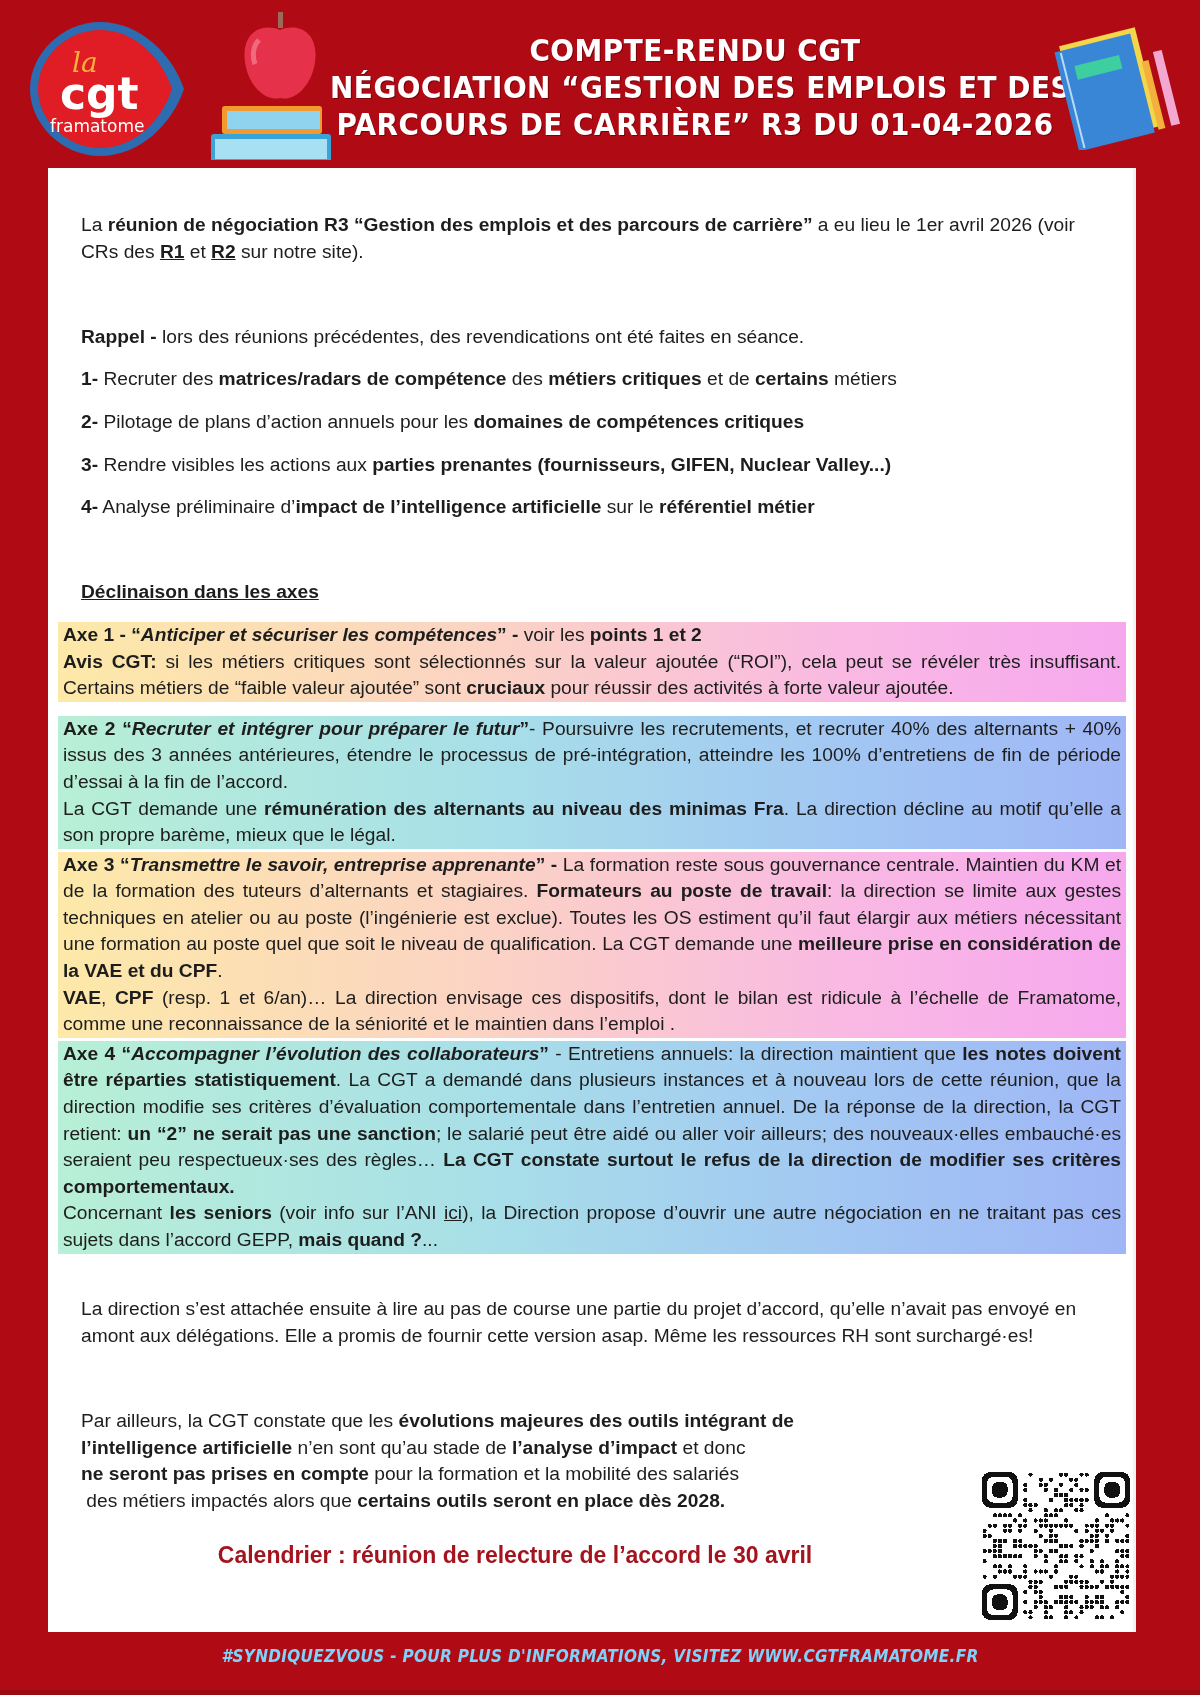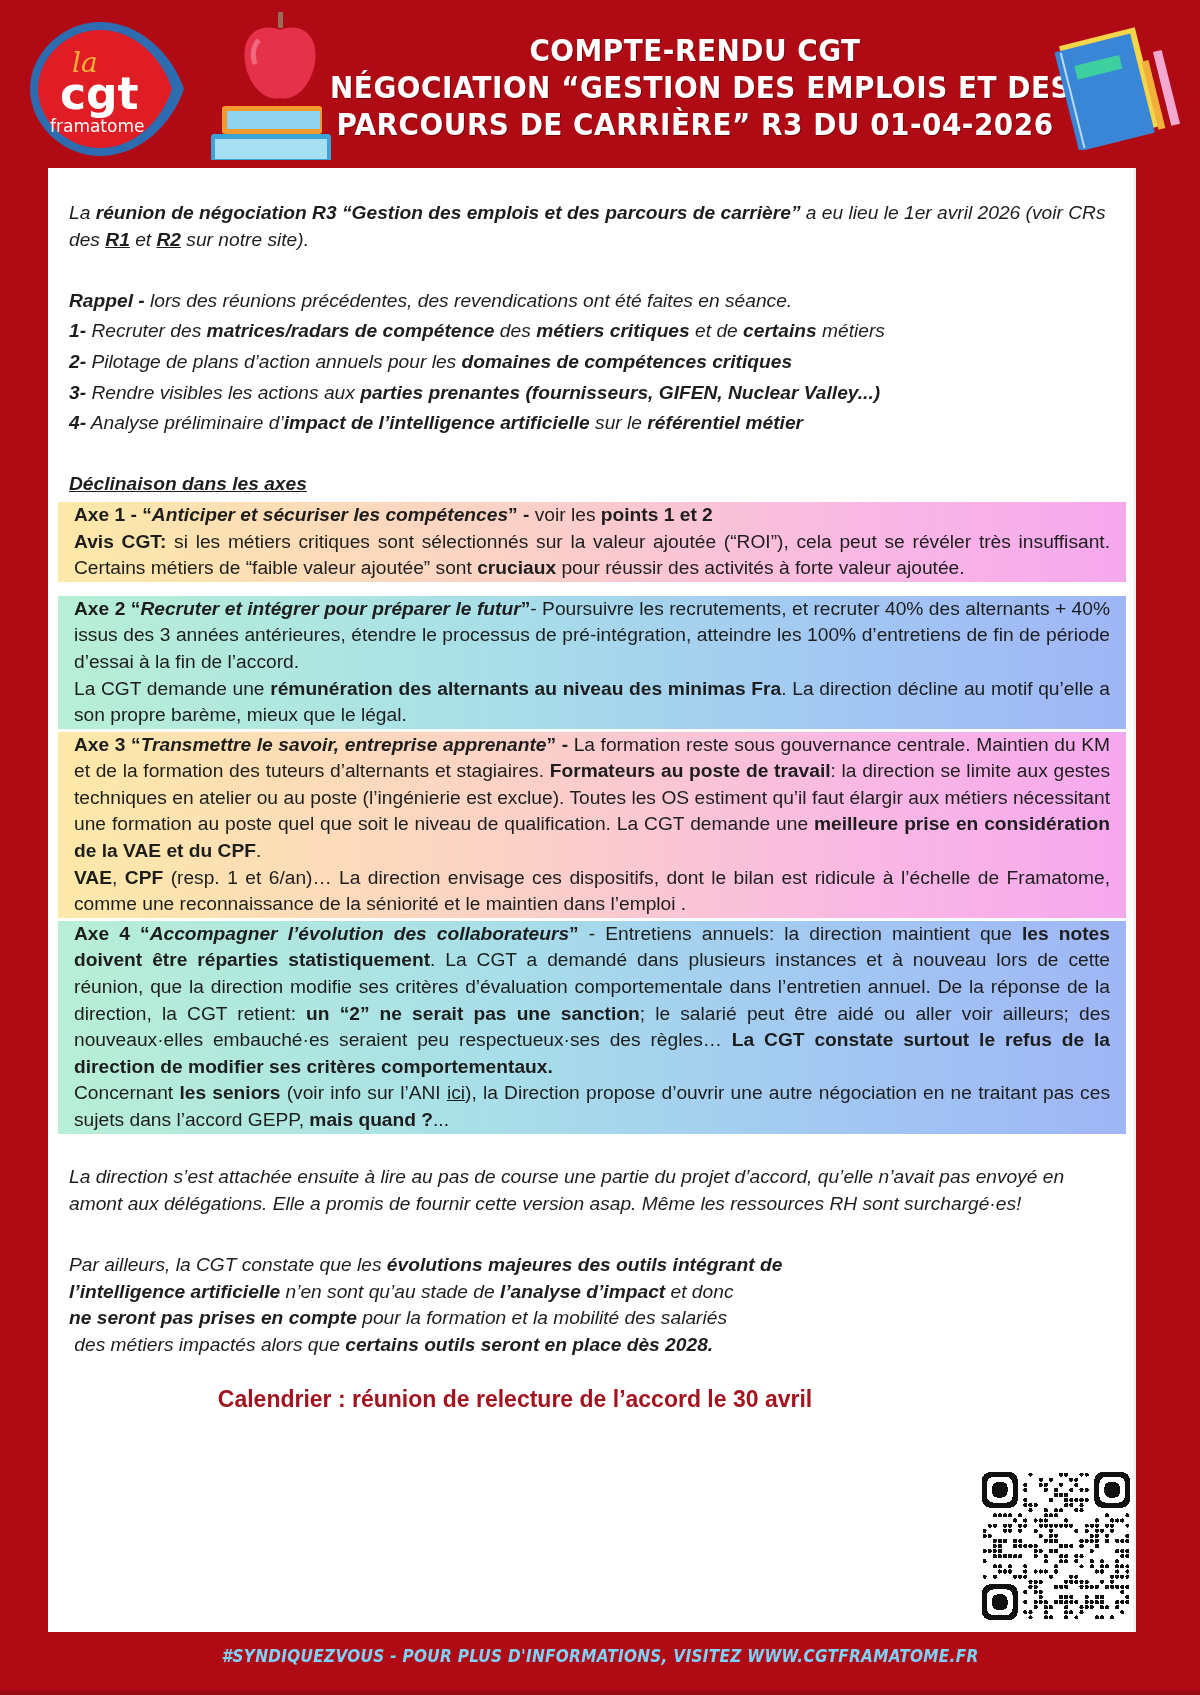--- a/index.html
+++ b/index.html
@@ -19,27 +19,27 @@
   }
   .title div { white-space:nowrap; }
   .panel {
     position:absolute; left:48px; top:168px; width:1085px; height:1464px;
     background:#fff; border-right:3px solid #f3f3f3;
   }
   .content {
     position:absolute; left:65px; top:196px; width:1055px;
     font-family:"Liberation Sans", sans-serif; font-size:19.2px; line-height:26.6px; color:#1d1d1d;
   }
-  .p { margin:4px;font-style:italic; }
+  .p { margin:16px; }
   .gap { height:26.6px; }
   b, .b { font-weight:bold; }
   u { text-decoration:underline; }
   .justify { text-align:justify; text-align-last:left; }
   .axe {
-    margin-left:-7px; width:1068px; padding:0 16px; box-sizing:border-box;
+    margin-left:-7px; width:1068px; padding:0 5px; box-sizing:border-box;
   }
   .axe1 { background:linear-gradient(90deg,#fde9a8 0%,#fbd3c4 40%,#f9b8e4 75%,#f6a8ee 100%); margin-top:1px; }
   .axe2 { background:linear-gradient(90deg,#b8efd6 0%,#a8dfe8 40%,#a2c6f3 75%,#9fb6f6 100%); margin-top:14px; }
   .axe3 { background:linear-gradient(90deg,#fde9a8 0%,#fbd3c4 40%,#f9b8e4 75%,#f6a8ee 100%); margin-top:3px; }
   .axe4 { background:linear-gradient(90deg,#b8efd6 0%,#a8dfe8 40%,#a2c6f3 75%,#9fb6f6 100%); margin-top:3px; }
   .calendar {
     color:#a3141f; font-weight:bold; font-size:23px; text-align:center; width:900px; margin-top:28px;
   }
   .qr { position:absolute; left:982px; top:1472px; width:148px; height:148px; background:#fff; }
   .footer {

